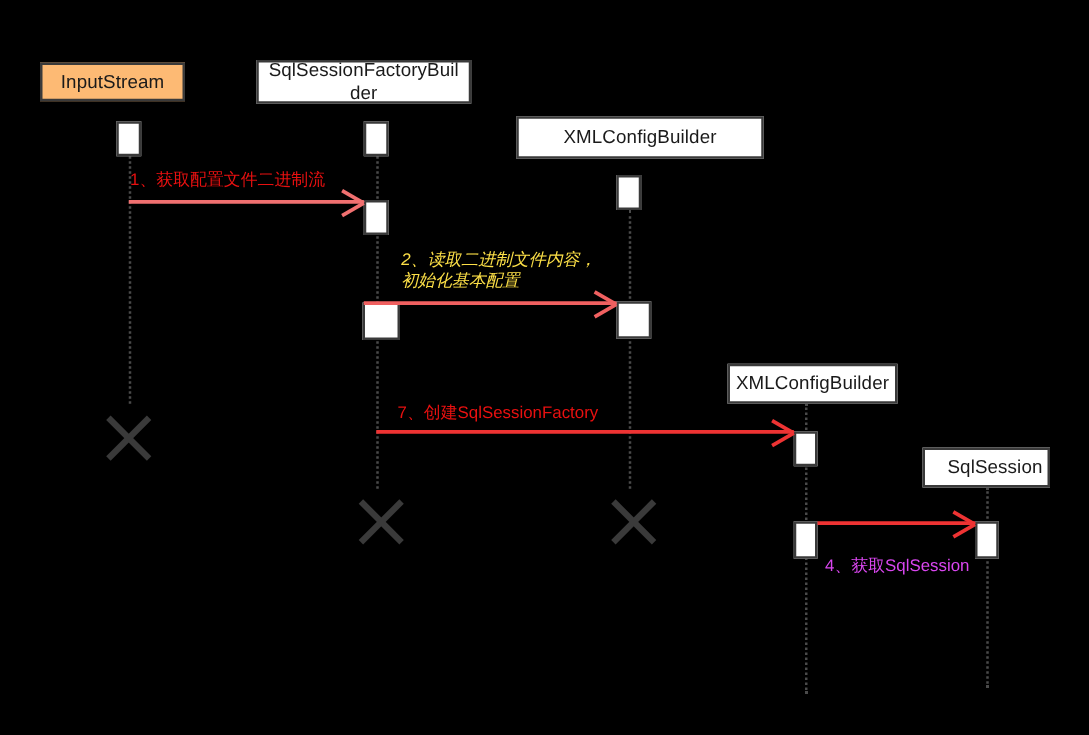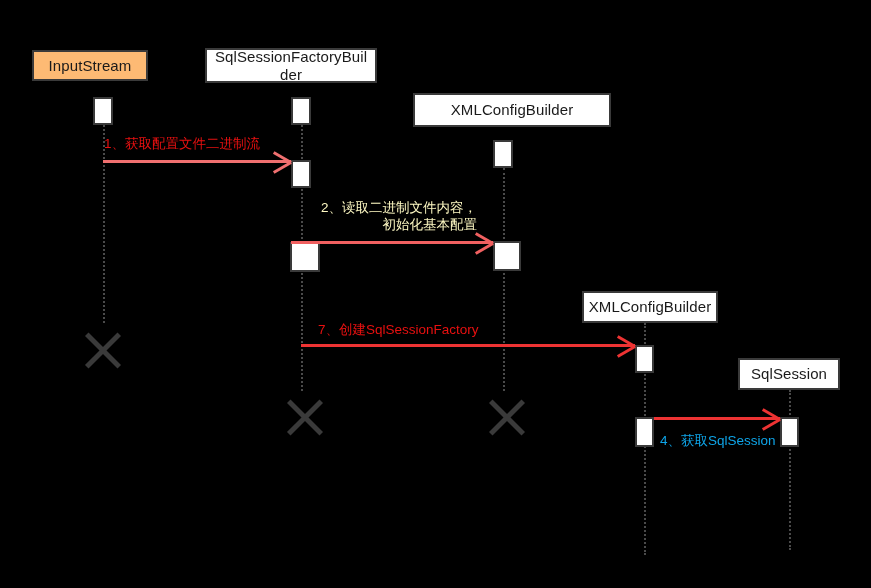--- a/index.html
+++ b/index.html
@@ -90,21 +90,21 @@
   }
   .msg-head span.up   { transform-origin: right center; transform: rotate(-30deg); }
   .msg-head span.down { transform-origin: right center; transform: rotate(30deg); }
 
   .msg-label {
     position: absolute;
     color: #e81010;
     font-size: 13.5px;
     line-height: 17px;
     white-space: pre;
-    text-align: right;
+    text-align: left;
     z-index: 7;
   }
   .msg-label.center { transform: translateX(-50%); }
 </style>
 </head>
 <body>
 
 <div id="canvas">
   <div id="layer-lifelines">
       <div class="lifeline" style="left: 103px; top: 125px; height: 198px; border-left-color: rgb(74, 74, 74);"></div>
@@ -143,45 +143,45 @@
       <div class="msg-head" style="left: 291px; top: 161px;">
         <span class="up" style="border-top: 3px solid rgb(240, 112, 112);"></span>
         <span class="down" style="border-top: 3px solid rgb(240, 112, 112);"></span>
       </div>
       <div class="msg-label" style="left: 104px; top: 135px; color: rgb(232, 16, 16);">1、获取配置文件二进制流</div>
       <div class="msg-line" style="left: 291px; top: 241px; width: 202px; border-top: 3px solid rgb(240, 96, 96);"></div>
       <div class="msg-head" style="left: 493px; top: 242px;">
         <span class="up" style="border-top: 3px solid rgb(240, 96, 96);"></span>
         <span class="down" style="border-top: 3px solid rgb(240, 96, 96);"></span>
       </div>
-      <div class="msg-label center" style="left: 399px; top: 199px; color: #fef9c3;">2、读取二进制文件内容，
+      <div class="msg-label center" style="left: 399px; top: 199px; color: #fde047; font-style: italic;">2、读取二进制文件内容，
 初始化基本配置</div>
       <div class="msg-line" style="left: 301px; top: 344px; width: 334px; border-top: 3px solid rgb(238, 51, 51);"></div>
       <div class="msg-head" style="left: 635px; top: 345px;">
         <span class="up" style="border-top: 3px solid rgb(238, 51, 51);"></span>
         <span class="down" style="border-top: 3px solid rgb(238, 51, 51);"></span>
       </div>
       <div class="msg-label" style="left: 318px; top: 321px; color: rgb(232, 16, 16);">7、创建SqlSessionFactory</div>
       <div class="msg-line" style="left: 654px; top: 417px; width: 126px; border-top: 3px solid rgb(238, 51, 51);"></div>
       <div class="msg-head" style="left: 780px; top: 418px;">
         <span class="up" style="border-top: 3px solid rgb(238, 51, 51);"></span>
         <span class="down" style="border-top: 3px solid rgb(238, 51, 51);"></span>
       </div>
-      <div class="msg-label" style="left: 660px; top: 432px; color: #0ea5e9;">4、获取SqlSession</div>
+      <div class="msg-label" style="left: 660px; top: 444px; color: #d946ef;">4、获取SqlSession</div>
     </div>
   <div id="layer-participants">
       <div class="participant" style="left: 32px; top: 50px; width: 116px; height: 31px; background: #fdba74; border-color: rgb(58, 58, 58);">
         <span>InputStream</span>
       </div>
       <div class="participant" style="left: 205px; top: 48px; width: 172px; height: 35px; background: rgb(255, 255, 255); border-color: rgb(58, 58, 58);">
         <span>SqlSessionFactoryBuilder</span>
       </div>
       <div class="participant" style="left: 413px; top: 93px; width: 198px; height: 34px; background: rgb(255, 255, 255); border-color: rgb(58, 58, 58);">
         <span>XMLConfigBuilder</span>
       </div>
       <div class="participant" style="left: 582px; top: 291px; width: 136px; height: 32px; background: rgb(255, 255, 255); border-color: rgb(58, 58, 58);">
         <span>XMLConfigBuilder</span>
       </div>
-      <div class="participant" style="left: 738px; top: 358px; width: 102px; height: 32px; background: rgb(255, 255, 255); border-color: rgb(58, 58, 58);">
+      <div class="participant" style="left: 738px; top: 358px; width: 102px; height: 32px; background: rgb(255, 255, 255); border-color: rgb(58, 58, 58); justify-content: flex-end;">
         <span>SqlSession</span>
       </div>
     </div>
 </div>
 
 </body></html>

